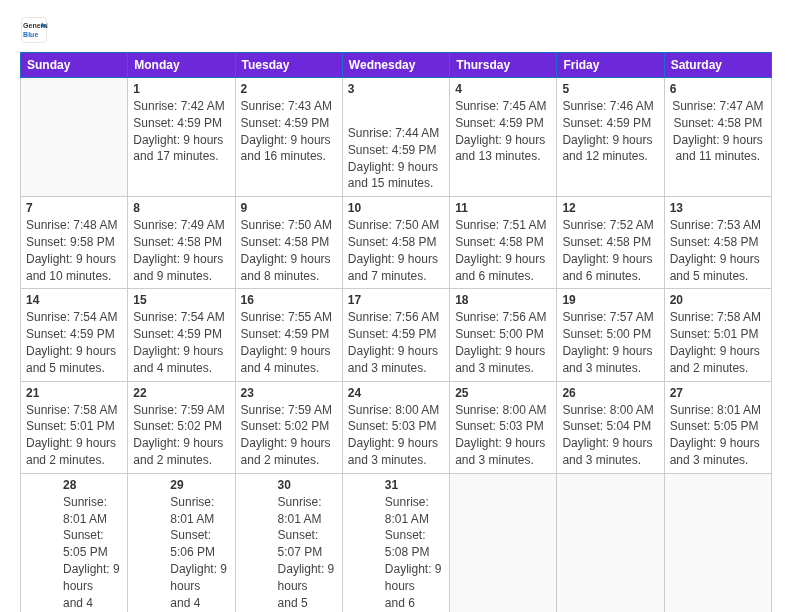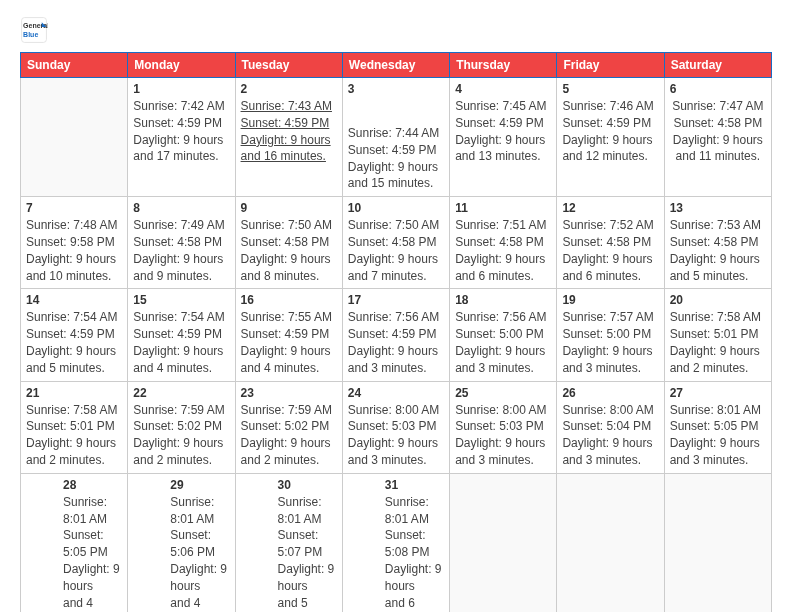--- a/index.html
+++ b/index.html
@@ -48,21 +48,21 @@
     .location {
       font-size: 13px;
       color: #555;
     }
     .calendar {
       width: 100%;
       border-collapse: collapse;
       border: 1px solid #ccc;
     }
     .calendar th {
-      background: #ef4444;
+      background: #6d28d9;
       color: #fff;
       font-size: 12px;
       font-weight: bold;
       padding: 5px 6px;
       text-align: left;
       border: 1px solid #1a6cc4;
     }
     .calendar td {
       vertical-align: top;
       border: 1px solid #ccc;
@@ -131,21 +131,21 @@
           <td class="empty"></td>
           <td>
             <span class="day-num">1</span>
             <div class="day-info" style="white-space: pre-line;">Sunrise: 7:42 AM
 Sunset: 4:59 PM
 Daylight: 9 hours
 and 17 minutes.</div>
           </td>
           <td>
             <span class="day-num">2</span>
-            <div class="day-info" style="white-space: pre-line; text-decoration: underline;">Sunrise: 7:43 AM
+            <div class="day-info" style="white-space: pre-line;">Sunrise: 7:43 AM
 Sunset: 4:59 PM
 Daylight: 9 hours
 and 16 minutes.</div>
           </td>
           <td>
             <span class="day-num">3</span>
             <div class="day-info" style="white-space: pre-line; margin-top: 29px;">Sunrise: 7:44 AM
 Sunset: 4:59 PM
 Daylight: 9 hours
 and 15 minutes.</div>

